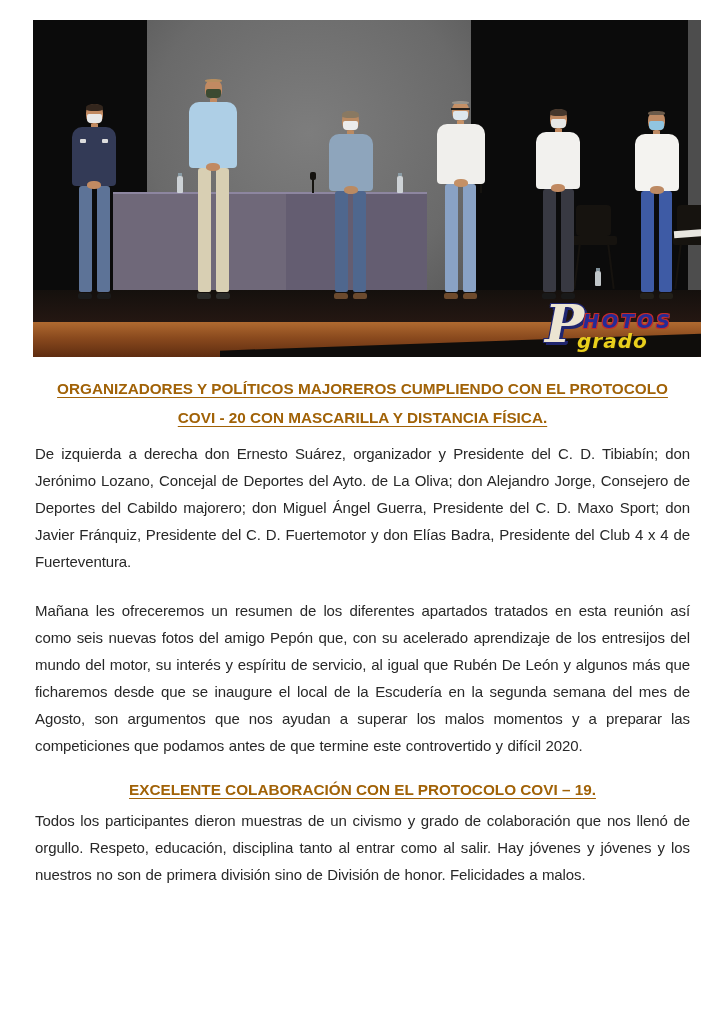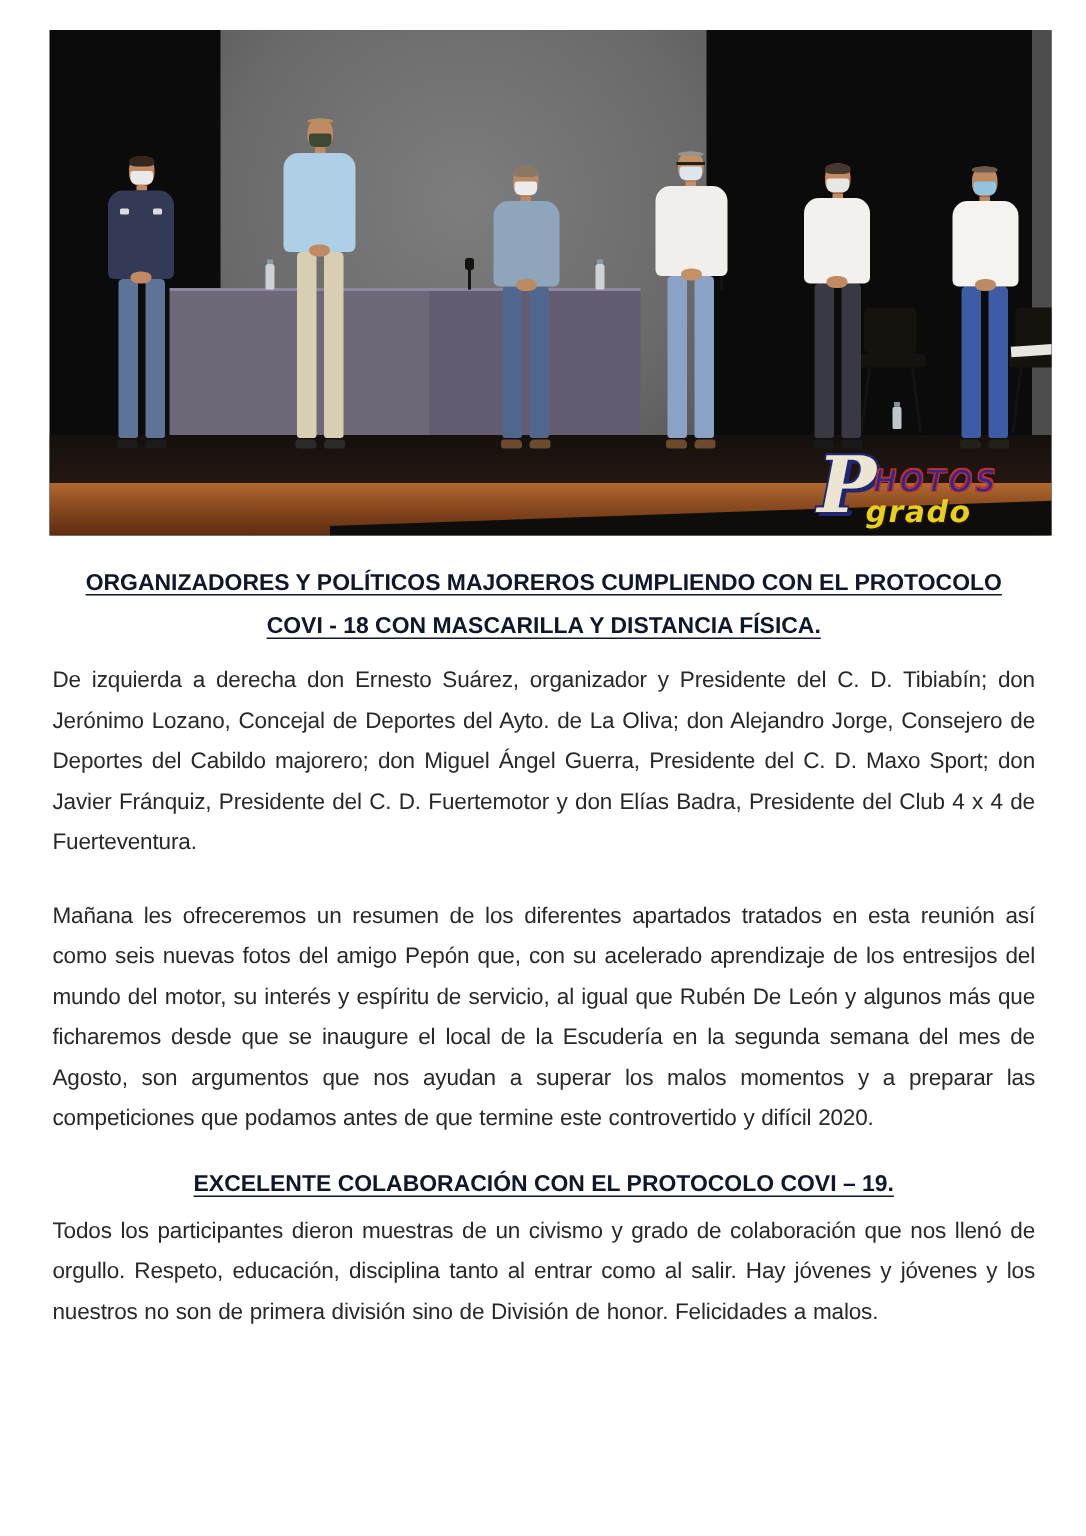--- a/index.html
+++ b/index.html
@@ -17,33 +17,33 @@
   
   .watermark { position:absolute; right:6px; bottom:0; width:158px; height:52px; z-index:9; }
   .wm-p {
     position:absolute; left:8px; top:-12px;
     font-family:"DejaVu Serif", serif; font-style:italic; font-weight:900; font-size:52px;
     color:#ece5d2;
     text-shadow: 3px 2px 0 #20266f, -1px -1px 0 #20266f, 1px -1px 0 #20266f, -1px 1px 0 #20266f, 2px 3px 0 #20266f;
   }
   .wm-hotos {
     position:absolute; left:46px; top:5px;
-    font-family:"DejaVu Sans", sans-serif; font-style:italic; font-weight:400; font-size:19px; letter-spacing:3px;
+    font-family:"DejaVu Sans", sans-serif; font-style:italic; font-weight:700; font-size:19px; letter-spacing:3px;
     color:#252b96;
     text-shadow: 1px 1px 0 #c22c2c, -1px -1px 0 #c22c2c, 1px -1px 0 #c22c2c, -1px 1px 0 #c22c2c;
   }
   .wm-epon {
     position:absolute; left:40px; top:24px;
     font-family:"DejaVu Sans", sans-serif; font-style:italic; font-weight:900; font-size:20px; letter-spacing:1px;
     color:#e9cf1c; text-shadow:1px 1px 0 rgba(40,30,10,.55);
   }
 
   
   .textcol { padding:0 34px 0 35px; }
-  .title { margin:17px 0 8px; font-size:15.3px; line-height:29px; font-weight:bold; color:#0f172a; text-align:center; }
+  .title { margin:17px 0 8px; font-size:15.3px; line-height:29px; font-weight:bold; color:#a16207; text-align:center; }
   .tline { display:block; text-decoration:underline; text-underline-offset:3px; }
   .title.sub { margin:16px 0 3px; text-decoration:underline; text-underline-offset:3px; font-size:15.3px; }
   p.body {
     font-size:15px; line-height:27px; color:#282828;
     text-align:justify; letter-spacing:-0.1px; word-spacing:0.4px;
   }
   p.spaced { margin-top:22px; }
 </style>
 </head>
 <body>
@@ -201,21 +201,21 @@
       <div class="watermark">
       <span class="wm-p">P</span>
       <span class="wm-hotos">HOTOS</span>
       <span class="wm-epon">grado</span>
     </div>
   </figure>
 
   <div class="textcol">
     <h1 class="title">
       <span class="tline">ORGANIZADORES Y POLÍTICOS MAJOREROS  CUMPLIENDO CON EL PROTOCOLO</span>
-      <span class="tline">COVI - 18  CON MASCARILLA Y DISTANCIA FÍSICA.</span>
+      <span class="tline">COVI - 20  CON MASCARILLA Y DISTANCIA FÍSICA.</span>
     </h1>
 
     <p class="body">De izquierda a derecha don Ernesto Suárez, organizador y Presidente del C. D. Tibiabín; don Jerónimo Lozano, Concejal de Deportes del Ayto. de La Oliva; don Alejandro Jorge, Consejero de Deportes del Cabildo majorero; don Miguel Ángel Guerra, Presidente del C. D. Maxo Sport; don Javier Fránquiz, Presidente del C. D. Fuertemotor y don Elías Badra, Presidente del Club 4 x 4 de Fuerteventura.</p>
 
     <p class="body spaced">Mañana les ofreceremos un resumen de los  diferentes apartados tratados en esta reunión así como seis nuevas fotos del amigo Pepón que, con su acelerado aprendizaje de los entresijos del mundo del motor, su interés y espíritu de servicio, al igual que Rubén De León y algunos más que ficharemos  desde que se inaugure el local de la Escudería en la segunda semana del mes de Agosto, son argumentos que nos ayudan a superar los malos momentos y a preparar las competiciones que podamos antes de que termine este controvertido y difícil 2020.</p>
 
     <h2 class="title sub">EXCELENTE COLABORACIÓN CON EL PROTOCOLO COVI – 19.</h2>
 
     <p class="body">Todos los participantes dieron muestras de un civismo y grado de colaboración que nos llenó de orgullo. Respeto, educación, disciplina tanto al entrar como al salir. Hay jóvenes y jóvenes y los nuestros no son de primera división sino de División de honor. Felicidades a malos.</p>
   </div>

